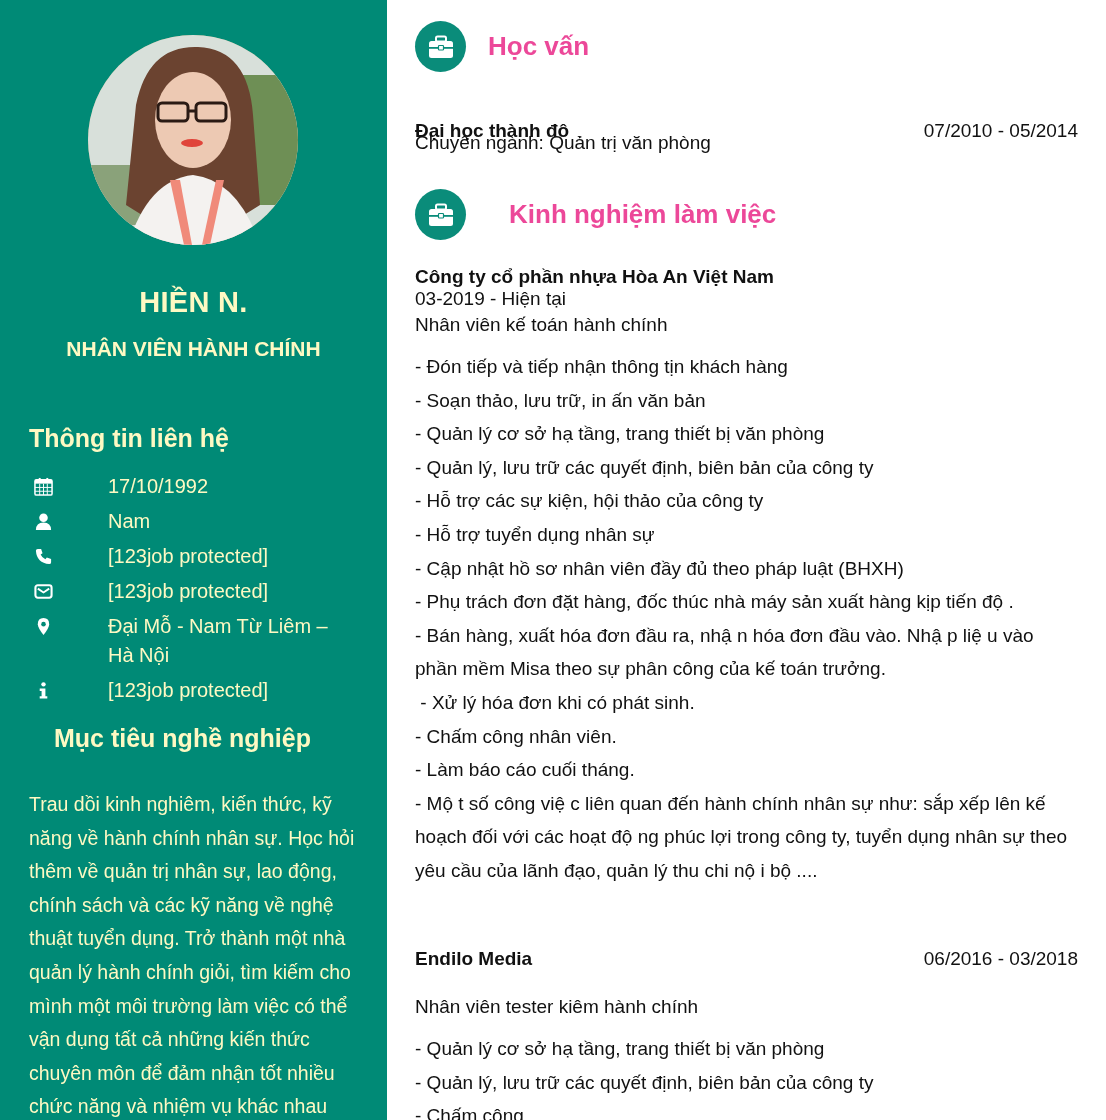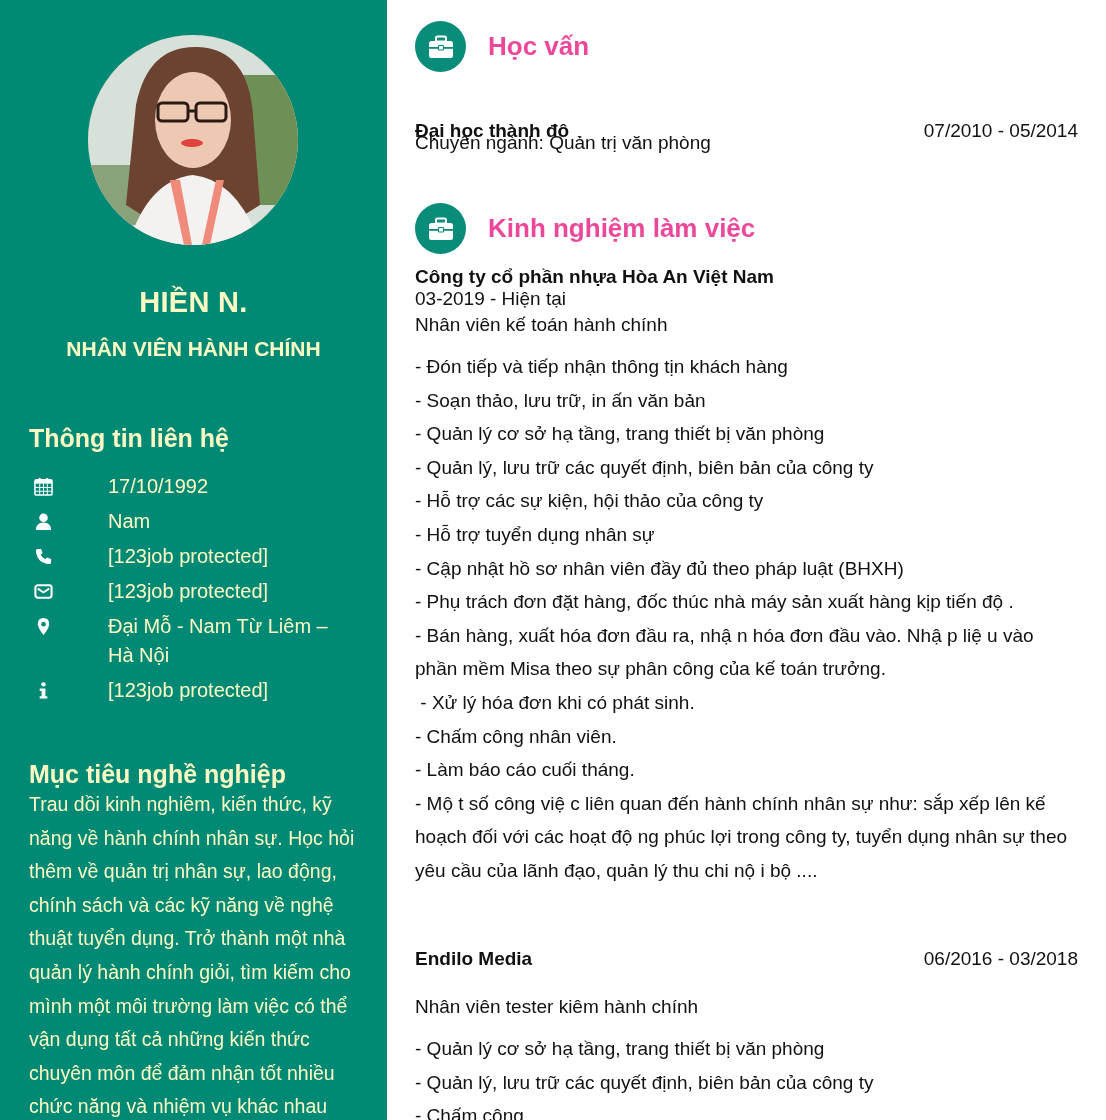--- a/index.html
+++ b/index.html
@@ -128,21 +128,21 @@
       <span class="ic">
         <svg viewBox="0 0 20 20">
             <circle cx="10" cy="3.5" r="2.3"></circle>
             <path d="M6 8 L12 8 L12 16 L14 16 L14 18.5 L6 18.5 L6 16 L8 16 L8 10.5 L6 10.5 Z"></path>
           </svg>
       </span>
       <span class="contact-text">[123job protected]</span>
     </li>
   </ul>
 
-  <h2 class="side-heading" style="top:760px;">Mục tiêu nghề nghiệp</h2>
+  <h2 class="side-heading" style="top:724px;margin-left:25px;">Mục tiêu nghề nghiệp</h2>
   <p class="objective">Trau dồi kinh nghiêm, kiến thức, kỹ năng về hành chính nhân sự. Học hỏi thêm về quản trị nhân sự, lao động, chính sách và các kỹ năng về nghệ thuật tuyển dụng. Trở thành một nhà quản lý hành chính giỏi, tìm kiếm cho mình một môi trường làm việc có thể vận dụng tất cả những kiến thức chuyên môn để đảm nhận tốt nhiều chức năng và nhiệm vụ khác nhau</p>
 </aside>
 
 <main class="main">
 
   <div class="section-head" style="top:21px;">
     <div class="section-icon">
       <svg viewBox="0 0 26 24">
           <rect x="8" y="1.5" width="10" height="5" rx="1.5" fill="none" stroke="#fff" stroke-width="2"></rect>
           <rect x="1" y="6" width="24" height="17" rx="2.5" fill="#fff"></rect>
@@ -151,21 +151,21 @@
         </svg>
     </div>
     <h2 class="section-title">Học vấn</h2>
   </div>
   <div class="entry-row" style="top:84px;margin-top:36px;">
     <span class="entry-org">Đại học thành đô</span>
     <span class="entry-date">07/2010 - 05/2014</span>
   </div>
   <div class="line" style="top:132px;">Chuyên ngành: Quản trị văn phòng</div>
 
-  <div class="section-head" style="top:203px;">
+  <div class="section-head" style="top:189px;gap:21px;">
     <div class="section-icon">
       <svg viewBox="0 0 26 24">
           <rect x="8" y="1.5" width="10" height="5" rx="1.5" fill="none" stroke="#fff" stroke-width="2"></rect>
           <rect x="1" y="6" width="24" height="17" rx="2.5" fill="#fff"></rect>
           <rect x="1" y="12" width="24" height="1.8" fill="#0a8c7a"></rect>
           <rect x="10.5" y="10.5" width="5" height="4.5" rx="0.8" fill="#fff" stroke="#0a8c7a" stroke-width="1.2"></rect>
         </svg>
     </div>
     <h2 class="section-title">Kinh nghiệm làm việc</h2>
   </div>

